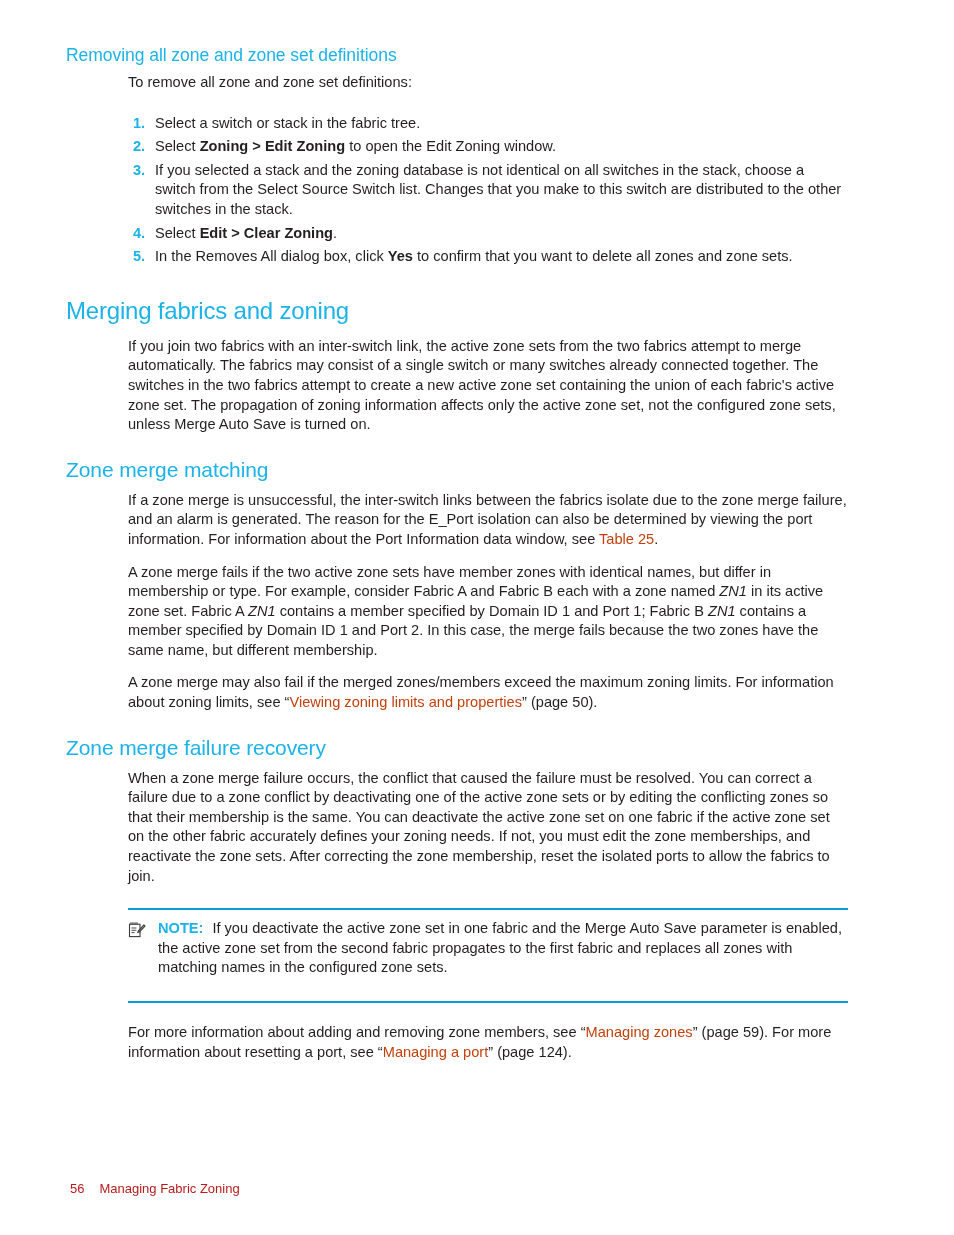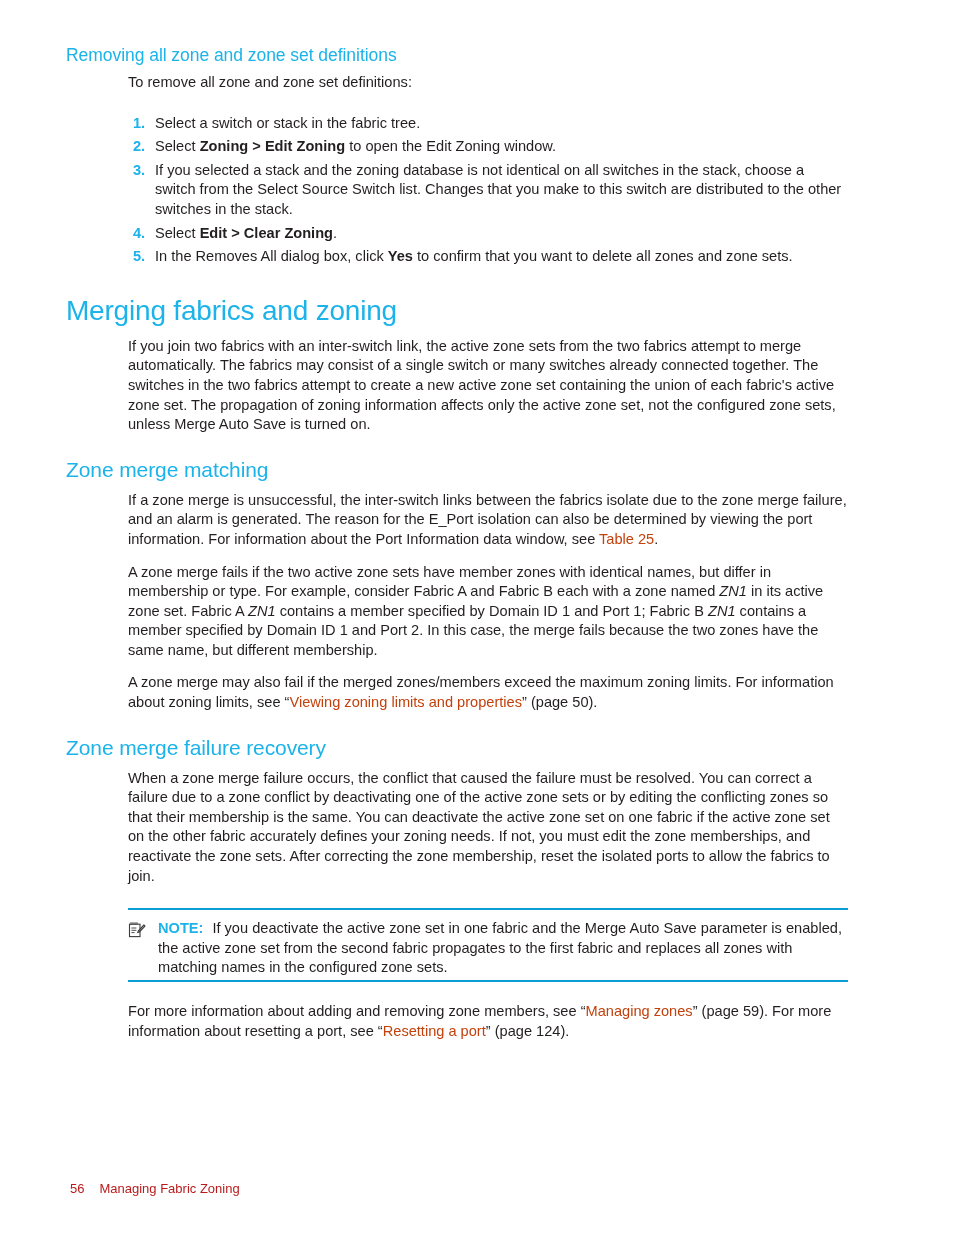--- a/index.html
+++ b/index.html
@@ -23,21 +23,21 @@
     position: absolute;
     left: 66px;
     top: 44px;
     width: 782px;
   }
 
   
   h1.doc-h1 {
     color: #1bb3e9;
     font-weight: 400;
-    font-size: 28px;
+    font-size: 24px;
     line-height: 32px;
     margin: 28px 0 10px 0;
     letter-spacing: -0.2px;
   }
   h2.doc-h2 {
     color: #1bb3e9;
     font-weight: 400;
     font-size: 21px;
     line-height: 26px;
     margin: 22px 0 8px 0;
@@ -104,21 +104,21 @@
     margin-top: 22px;
     margin-bottom: 20px;
   }
   .note-rule {
     height: 2px;
     background: #0b9dd6;
     width: 100%;
   }
   .note-body {
     position: relative;
-    padding: 9px 0 2px 30px;
+    padding: 9px 0 23px 30px;
     font-size: 14.6px;
     line-height: 19.6px;
   }
   .note-icon {
     position: absolute;
     left: 0px;
     top: 11px;
     width: 18px;
     height: 18px;
   }
@@ -206,21 +206,21 @@
             <line x1="3.4" y1="11.6" x2="6.6" y2="11.6" stroke="#3b3b3b" stroke-width="0.9"></line>
             <path d="M15.9 4.0 L17.0 5.1 L11.3 11.0 L9.7 11.6 L10.3 10.0 Z" fill="#ffffff" stroke="#3b3b3b" stroke-width="1.1" stroke-linejoin="round"></path>
           </svg>
         </span>
         <span class="note-label">NOTE:</span><span>If you deactivate the active zone set in one fabric and the Merge Auto Save parameter is enabled, the active zone set from the second fabric propagates to the first fabric and replaces all zones with matching names in the configured zone sets.</span>
       </div>
       <div class="note-rule"></div>
     </div>
 
     <div class="indent">
-      <p class="body"><span>For more information about adding and removing zone members, see “</span><a class="lnk" href="#">Managing zones</a><span>” (page 59). For more information about resetting a port, see “</span><a class="lnk" href="#">Resetting a port</a><span>” (page 124).</span></p>
+      <p class="body"><span>For more information about adding and removing zone members, see “</span><a class="lnk" href="#">Managing zones</a><span>” (page 59). For more information about resetting a port, see “</span><a class="lnk" href="#">Managing a port</a><span>” (page 124).</span></p>
     </div>
 
   </div>
 
   <div class="footer">
     <span class="pg">56</span><span>Managing Fabric Zoning</span>
   </div>
 </div>
 
 </body></html>

